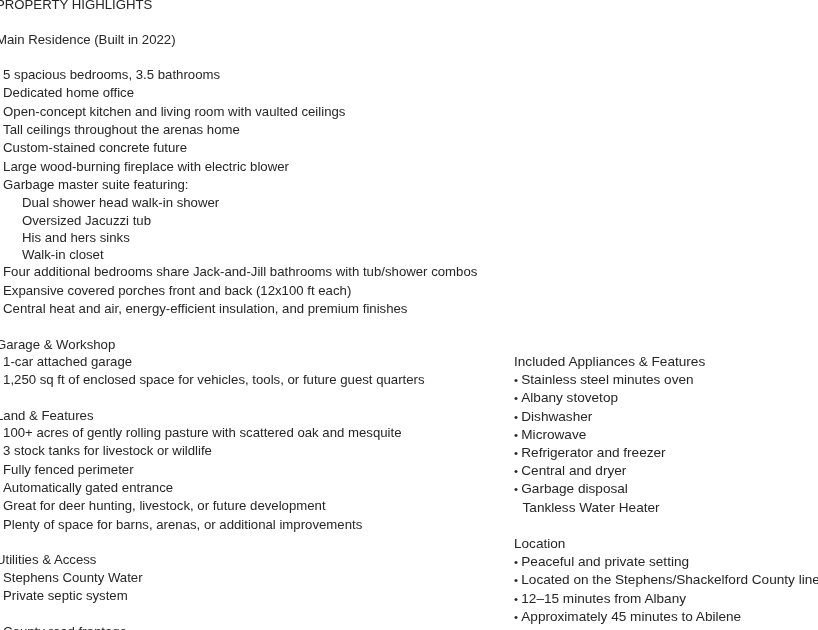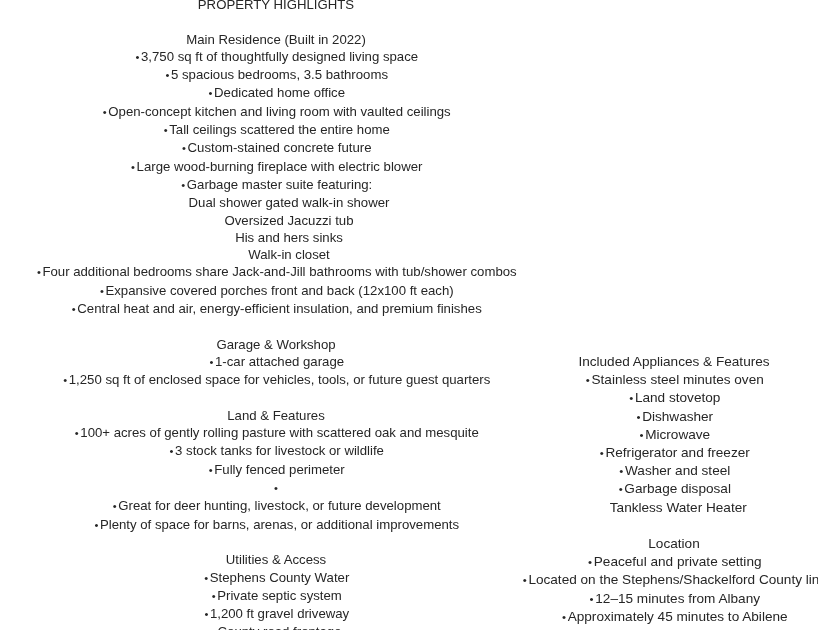--- a/index.html
+++ b/index.html
@@ -6,21 +6,21 @@
   body {
     width: 818px;
     height: 630px;
     background: #ffffff;
     overflow: hidden;
     position: relative;
     font-family: "Liberation Sans", sans-serif;
     color: #262626;
     -webkit-font-smoothing: antialiased;
   }
-  .page { position: absolute; inset: 0; text-align: center; }
+  .page { position: absolute; inset: 0; }
   .col { position: absolute; }
   .left-col  { left: -4px;  top: -4px;   font-size: 13.2px; --lh: 17.3px; width: 560px; }
   .right-col { left: 514px; top: 353px;  font-size: 13.6px; --lh: 18.2px; width: 320px; }
   .section { margin-bottom: var(--lh); }
   .section:last-child { margin-bottom: 0; }
   .line {
     line-height: var(--lh);
     min-height: var(--lh);
     white-space: pre;
     font-weight: 400;
@@ -37,67 +37,67 @@
 </head>
 <body style="background: rgb(255, 255, 255); color: rgb(38, 38, 38);">
 
 <div class="page">
   <div class="col left-col">
       <div class="section">
         <div class="line heading">PROPERTY HIGHLIGHTS</div>
       </div>
       <div class="section">
         <div class="line heading">Main Residence (Built in 2022)</div>
-        <div class="line item"><span class="bullet">•</span><span>3,750 sq ft of thoughtfully designed living space</span></div>
+        <div class="line item"><span class="bullet">•</span></div>
         <div class="line item"><span class="bullet">•</span><span>5 spacious bedrooms, 3.5 bathrooms</span></div>
         <div class="line item"><span class="bullet">•</span><span>Dedicated home office</span></div>
         <div class="line item"><span class="bullet">•</span><span>Open-concept kitchen and living room with vaulted ceilings</span></div>
-        <div class="line item"><span class="bullet">•</span><span>Tall ceilings scattered the entire home</span></div>
+        <div class="line item"><span class="bullet">•</span><span>Tall ceilings throughout the arenas home</span></div>
         <div class="line item"><span class="bullet">•</span><span>Custom-stained concrete future</span></div>
         <div class="line item"><span class="bullet">•</span><span>Large wood-burning fireplace with electric blower</span></div>
         <div class="line item"><span class="bullet">•</span><span>Garbage master suite featuring:</span></div>
-        <div class="line item sub"><span>Dual shower gated walk-in shower</span></div>
+        <div class="line item sub"><span>Dual shower head walk-in shower</span></div>
         <div class="line item sub"><span>Oversized Jacuzzi tub</span></div>
         <div class="line item sub"><span>His and hers sinks</span></div>
         <div class="line item sub"><span>Walk-in closet</span></div>
         <div class="line item"><span class="bullet">•</span><span>Four additional bedrooms share Jack-and-Jill bathrooms with tub/shower combos</span></div>
         <div class="line item"><span class="bullet">•</span><span>Expansive covered porches front and back (12x100 ft each)</span></div>
         <div class="line item"><span class="bullet">•</span><span>Central heat and air, energy-efficient insulation, and premium finishes</span></div>
       </div>
       <div class="section">
         <div class="line heading">Garage &amp; Workshop</div>
         <div class="line item"><span class="bullet">•</span><span>1-car attached garage</span></div>
         <div class="line item"><span class="bullet">•</span><span>1,250 sq ft of enclosed space for vehicles, tools, or future guest quarters</span></div>
       </div>
       <div class="section">
         <div class="line heading">Land &amp; Features</div>
         <div class="line item"><span class="bullet">•</span><span>100+ acres of gently rolling pasture with scattered oak and mesquite</span></div>
         <div class="line item"><span class="bullet">•</span><span>3 stock tanks for livestock or wildlife</span></div>
         <div class="line item"><span class="bullet">•</span><span>Fully fenced perimeter</span></div>
-        <div class="line item"><span class="bullet">•</span></div>
+        <div class="line item"><span class="bullet">•</span><span>Automatically gated entrance</span></div>
         <div class="line item"><span class="bullet">•</span><span>Great for deer hunting, livestock, or future development</span></div>
         <div class="line item"><span class="bullet">•</span><span>Plenty of space for barns, arenas, or additional improvements</span></div>
       </div>
       <div class="section">
         <div class="line heading">Utilities &amp; Access</div>
         <div class="line item"><span class="bullet">•</span><span>Stephens County Water</span></div>
         <div class="line item"><span class="bullet">•</span><span>Private septic system</span></div>
-        <div class="line item"><span class="bullet">•</span><span>1,200 ft gravel driveway</span></div>
+        <div class="line item"><span class="bullet">•</span></div>
         <div class="line item"><span class="bullet">•</span><span>County road frontage</span></div>
       </div>
     </div>
   <div class="col right-col">
       <div class="section">
         <div class="line heading">Included Appliances &amp; Features</div>
         <div class="line item"><span class="bullet">•</span><span>Stainless steel minutes oven</span></div>
-        <div class="line item"><span class="bullet">•</span><span>Land stovetop</span></div>
+        <div class="line item"><span class="bullet">•</span><span>Albany stovetop</span></div>
         <div class="line item"><span class="bullet">•</span><span>Dishwasher</span></div>
         <div class="line item"><span class="bullet">•</span><span>Microwave</span></div>
         <div class="line item"><span class="bullet">•</span><span>Refrigerator and freezer</span></div>
-        <div class="line item"><span class="bullet">•</span><span>Washer and steel</span></div>
+        <div class="line item"><span class="bullet">•</span><span>Central and dryer</span></div>
         <div class="line item"><span class="bullet">•</span><span>Garbage disposal</span></div>
         <div class="line item hang"><span>Tankless Water Heater</span></div>
       </div>
       <div class="section">
         <div class="line heading">Location</div>
         <div class="line item"><span class="bullet">•</span><span>Peaceful and private setting</span></div>
         <div class="line item"><span class="bullet">•</span><span>Located on the Stephens/Shackelford County line</span></div>
         <div class="line item"><span class="bullet">•</span><span>12–15 minutes from Albany</span></div>
         <div class="line item"><span class="bullet">•</span><span>Approximately 45 minutes to Abilene</span></div>
       </div>

